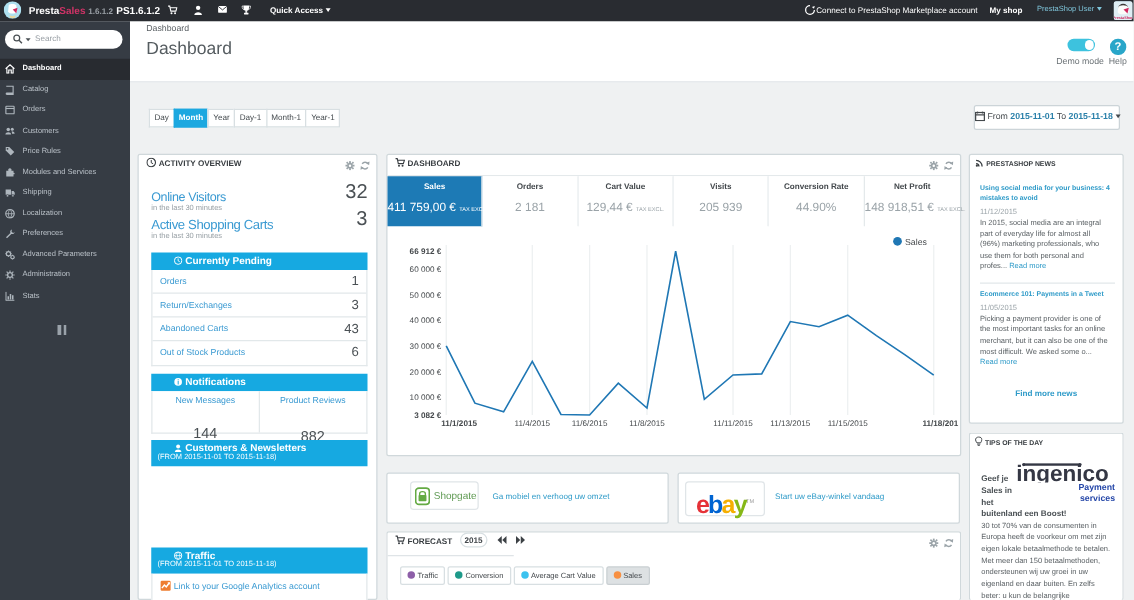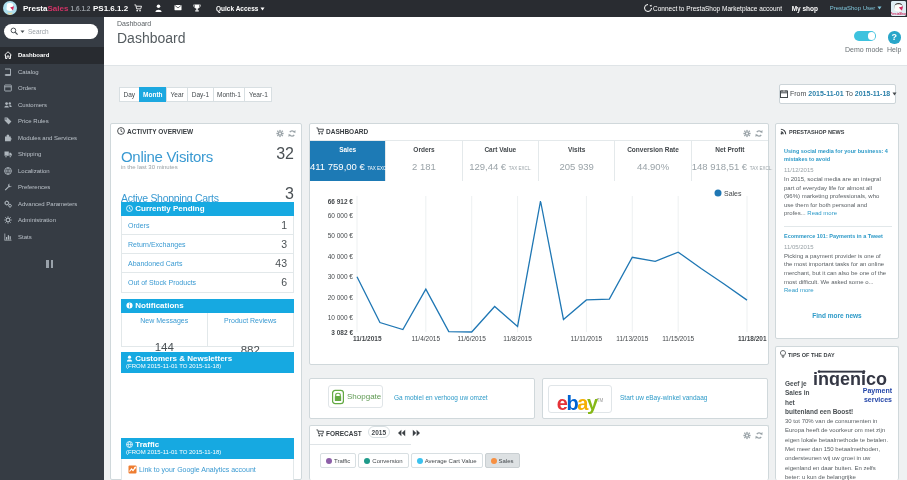--- a/index.html
+++ b/index.html
@@ -48,21 +48,21 @@
 #datebtn { position:absolute; left:779px; top:84px; width:117px; height:20px; background:#fff; border:1px solid #ccd4d8; border-radius:2px; z-index:5; font-size:7px; color:#44494d; line-height:18px; text-align:center; white-space:nowrap; }
 #datebtn b { color:#2a80aa; }
 
 
 .panel { position:absolute; background:#fff; border:1px solid #d0d8db; border-radius:2px; }
 .phead { position:relative; height:16px; line-height:16px; font-size:6.5px; font-weight:bold; color:#383d41; padding-left:6px; }
 .phead svg.hico { position:relative; top:1px; margin-right:2px; }
 .ptools { position:absolute; right:5px; top:4px; }
 
 .bluebar { background:#16a9e1; color:#fff; }
-.bb1 { font-weight:bold; font-size:8px; line-height:13.5px; padding-left:5px; }
+.bb1 { font-weight:bold; font-size:8px; line-height:13.5px; padding-left:18px; }
 .bb2 { font-size:6px; line-height:7px; padding-left:5px; padding-bottom:3px; }
 
 .ltable { border:1px solid #e2e8ea; border-top:none; background:#fff; }
 .lrow { height:19.2px; line-height:19.2px; border-bottom:1px solid #e2e8ea; font-size:7px; color:#3a9ad2; padding:0 6px; position:relative; }
 .lrow.nb { border-bottom:none; }
 .lrow .val { position:absolute; right:6px; top:0; font-size:10.5px; color:#4a5054; }
 
 
 .kpi { position:absolute; top:0; height:40px; border-right:1px solid #e4e9eb; text-align:center; padding-top:5px; background:#fff; }
 .kpi.nb { border-right:none; }
@@ -258,23 +258,23 @@
             <rect x="1.1" y="5.9" width="1.5" height="1.3" transform="rotate(-45 1.85 6.55)"></rect>
             <circle cx="4" cy="4.5" r="1" fill="#ffffff"></circle>
           </g>
           <path d="M18.3 3.2 A2.55 2.55 0 0 0 13.8 3.1" stroke="#9aa3a8" stroke-width="1.25" fill="none"></path>
           <path d="M13.7 5.8 A2.55 2.55 0 0 0 18.2 5.9" stroke="#9aa3a8" stroke-width="1.25" fill="none"></path>
           <path d="M19.6 1.2 L19.3 4.2 L16.9 2.4 Z" fill="#9aa3a8"></path>
           <path d="M12.4 7.8 L12.7 4.8 L15.1 6.6 Z" fill="#9aa3a8"></path>
         </svg></div>
   </div>
   <div style="position:absolute; left:10px; top:24px; width:173px;">
-    <div style="position:relative; height:16px;"><span style="font-size:15px; letter-spacing:-0.3px; color:#3a9ad2;">Online Visitors</span><span style="position:absolute; right:0; top:-3px; font-size:16px; color:#4a5054;text-align:center;">32</span></div>
+    <div style="position:relative; height:16px;"><span style="font-size:10px; letter-spacing:-0.3px; color:#3a9ad2;">Online Visitors</span><span style="position:absolute; right:0; top:-3px; font-size:16px; color:#4a5054;text-align:center;">32</span></div>
     <div style="font-size:6px; color:#98a0a5;">in the last 30 minutes</div>
-    <div style="position:relative; height:16px; margin-top:18px;"><span style="font-size:10.5px; letter-spacing:-0.3px; color:#3a9ad2;">Active Shopping Carts</span><span style="position:absolute; right:0; top:-3px; font-size:16px; color:#4a5054;">3</span></div>
+    <div style="position:relative; height:16px; margin-top:0;"><span style="font-size:10.5px; letter-spacing:-0.3px; color:#3a9ad2;">Active Shopping Carts</span><span style="position:absolute; right:0; top:-3px; font-size:16px; color:#4a5054;">3</span></div>
     <div style="font-size:6px; color:#98a0a5;">in the last 30 minutes</div>
   </div>
   <div style="position:absolute; left:10px; top:78px; width:173px;">
     <div class="bluebar bb1"><svg width="7" height="7" viewBox="0 0 8 8" style="position:relative;top:1px;">
           <circle cx="4" cy="4" r="3.4" fill="none" stroke="#fff" stroke-width="0.9"></circle>
           <path d="M4 2 V4.2 L5.5 5" stroke="#fff" stroke-width="0.8" fill="none"></path>
         </svg> Currently Pending</div>
     <div class="ltable">
       <div class="lrow">Orders<span class="val">1</span></div>
       <div class="lrow">Return/Exchanges<span class="val">3</span></div>

